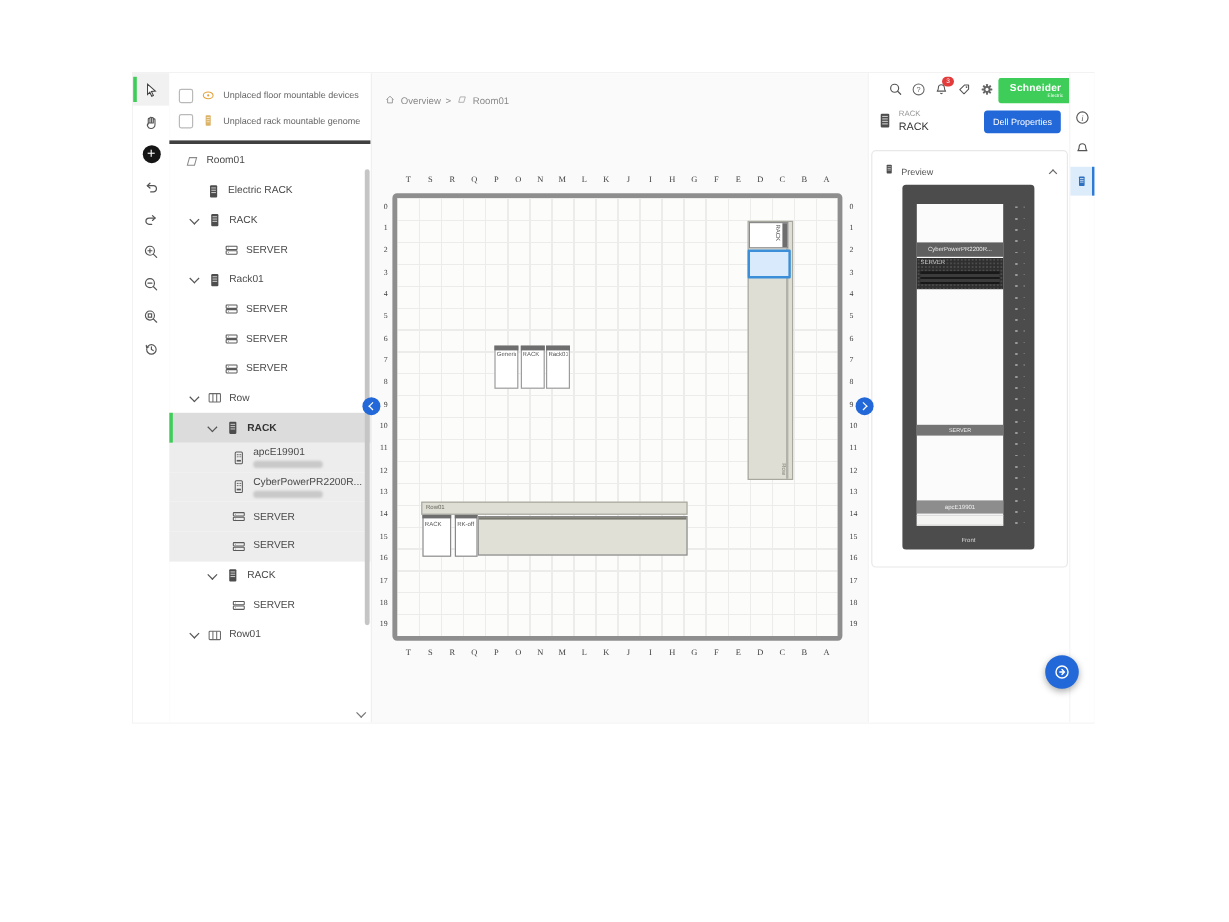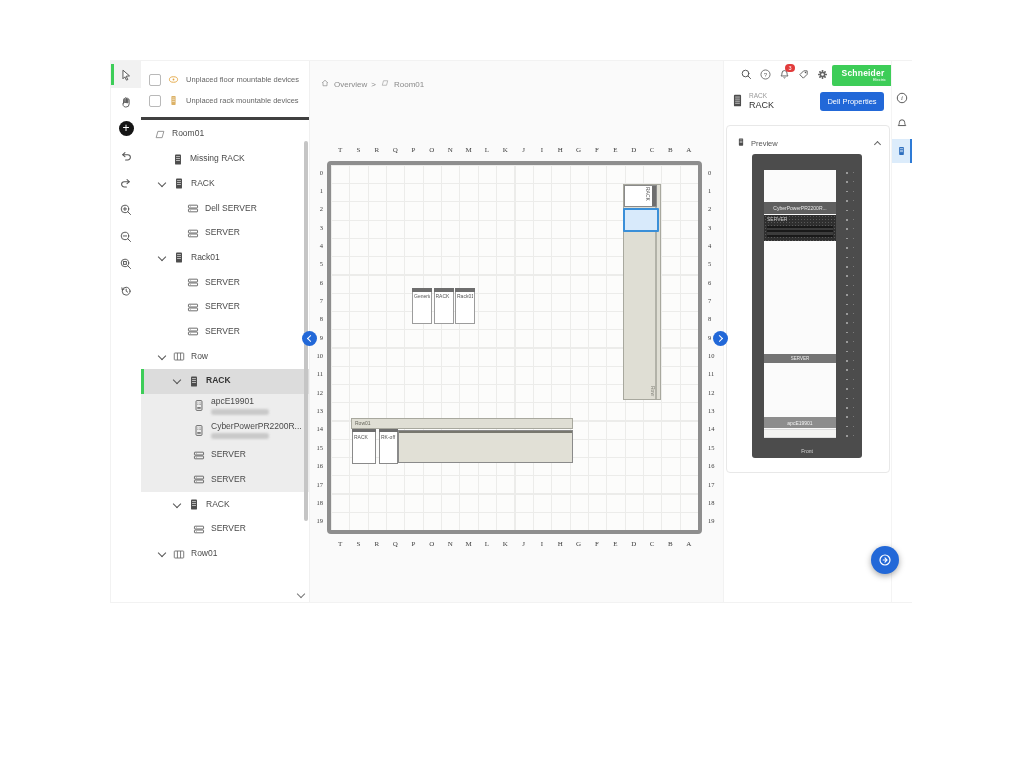--- a/index.html
+++ b/index.html
@@ -195,21 +195,21 @@
           <div class="frow">
             <span class="cbx"></span>
             <span class="ficon">
               <svg viewBox="0 0 16 16">
                 <rect x="5.4" y="2.6" width="5.2" height="10.8" rx=".8" fill="#dcb267"></rect>
                 <rect x="6.4" y="4.4" width="3.2" height=".9" fill="#fff" opacity=".7"></rect>
                 <rect x="6.4" y="6.6" width="3.2" height=".9" fill="#fff" opacity=".7"></rect>
                 <rect x="6.4" y="8.8" width="3.2" height=".9" fill="#fff" opacity=".7"></rect>
               </svg>
             </span>
-            <span class="flabel">Unplaced rack mountable devices</span>
+            <span class="flabel">Unplaced rack mountable genome</span>
           </div>
         </div>
       <div class="tree" id="tree-list">
           <div class="trow" style="padding-left: 12px;">
             <span class="ticon">
               <svg viewBox="0 0 16 16" fill="none" stroke="#8a8a8a" stroke-width="1">
                 <path d="M5.6 4.4 H12.4 L10.4 11.6 H3.6 Z"></path>
               </svg>
             </span>
             <div class="tlwrap">
@@ -219,48 +219,35 @@
           <div class="trow" style="padding-left: 30px;">
             <span class="ticon">
               <svg viewBox="0 0 16 16">
                 <rect x="4.6" y="2.2" width="6.8" height="11.6" rx="1" fill="#4d4d4d"></rect>
                 <rect x="5.8" y="4.2" width="4.4" height="1" fill="#c9c9c9"></rect>
                 <rect x="5.8" y="6.4" width="4.4" height="1" fill="#c9c9c9"></rect>
                 <rect x="5.8" y="8.6" width="4.4" height="1" fill="#c9c9c9"></rect>
               </svg>
             </span>
             <div class="tlwrap">
-              <div class="tlabel">Missing RACK</div>
+              <div class="tlabel">Electric RACK</div>
             </div>
           </div>
           <div class="trow" style="padding-left: 18px;">
             <span class="caret"></span>
             <span class="ticon">
               <svg viewBox="0 0 16 16">
                 <rect x="4.6" y="2.2" width="6.8" height="11.6" rx="1" fill="#4d4d4d"></rect>
                 <rect x="5.8" y="4.2" width="4.4" height="1" fill="#c9c9c9"></rect>
                 <rect x="5.8" y="6.4" width="4.4" height="1" fill="#c9c9c9"></rect>
                 <rect x="5.8" y="8.6" width="4.4" height="1" fill="#c9c9c9"></rect>
               </svg>
             </span>
             <div class="tlwrap">
               <div class="tlabel">RACK</div>
-            </div>
-          </div>
-          <div class="trow" style="padding-left: 45px;">
-            <span class="ticon">
-              <svg viewBox="0 0 16 16" fill="none" stroke="#5a5a5a" stroke-width="1">
-                <rect x="2.8" y="4.2" width="10.4" height="3.2" rx=".6"></rect>
-                <rect x="2.8" y="8.6" width="10.4" height="3.2" rx=".6"></rect>
-                <circle cx="5" cy="5.8" r=".45" fill="#5a5a5a" stroke="none"></circle>
-                <circle cx="5" cy="10.2" r=".45" fill="#5a5a5a" stroke="none"></circle>
-              </svg>
-            </span>
-            <div class="tlwrap">
-              <div class="tlabel">Dell SERVER</div>
             </div>
           </div>
           <div class="trow" style="padding-left: 45px;">
             <span class="ticon">
               <svg viewBox="0 0 16 16" fill="none" stroke="#5a5a5a" stroke-width="1">
                 <rect x="2.8" y="4.2" width="10.4" height="3.2" rx=".6"></rect>
                 <rect x="2.8" y="8.6" width="10.4" height="3.2" rx=".6"></rect>
                 <circle cx="5" cy="5.8" r=".45" fill="#5a5a5a" stroke="none"></circle>
                 <circle cx="5" cy="10.2" r=".45" fill="#5a5a5a" stroke="none"></circle>
               </svg>

